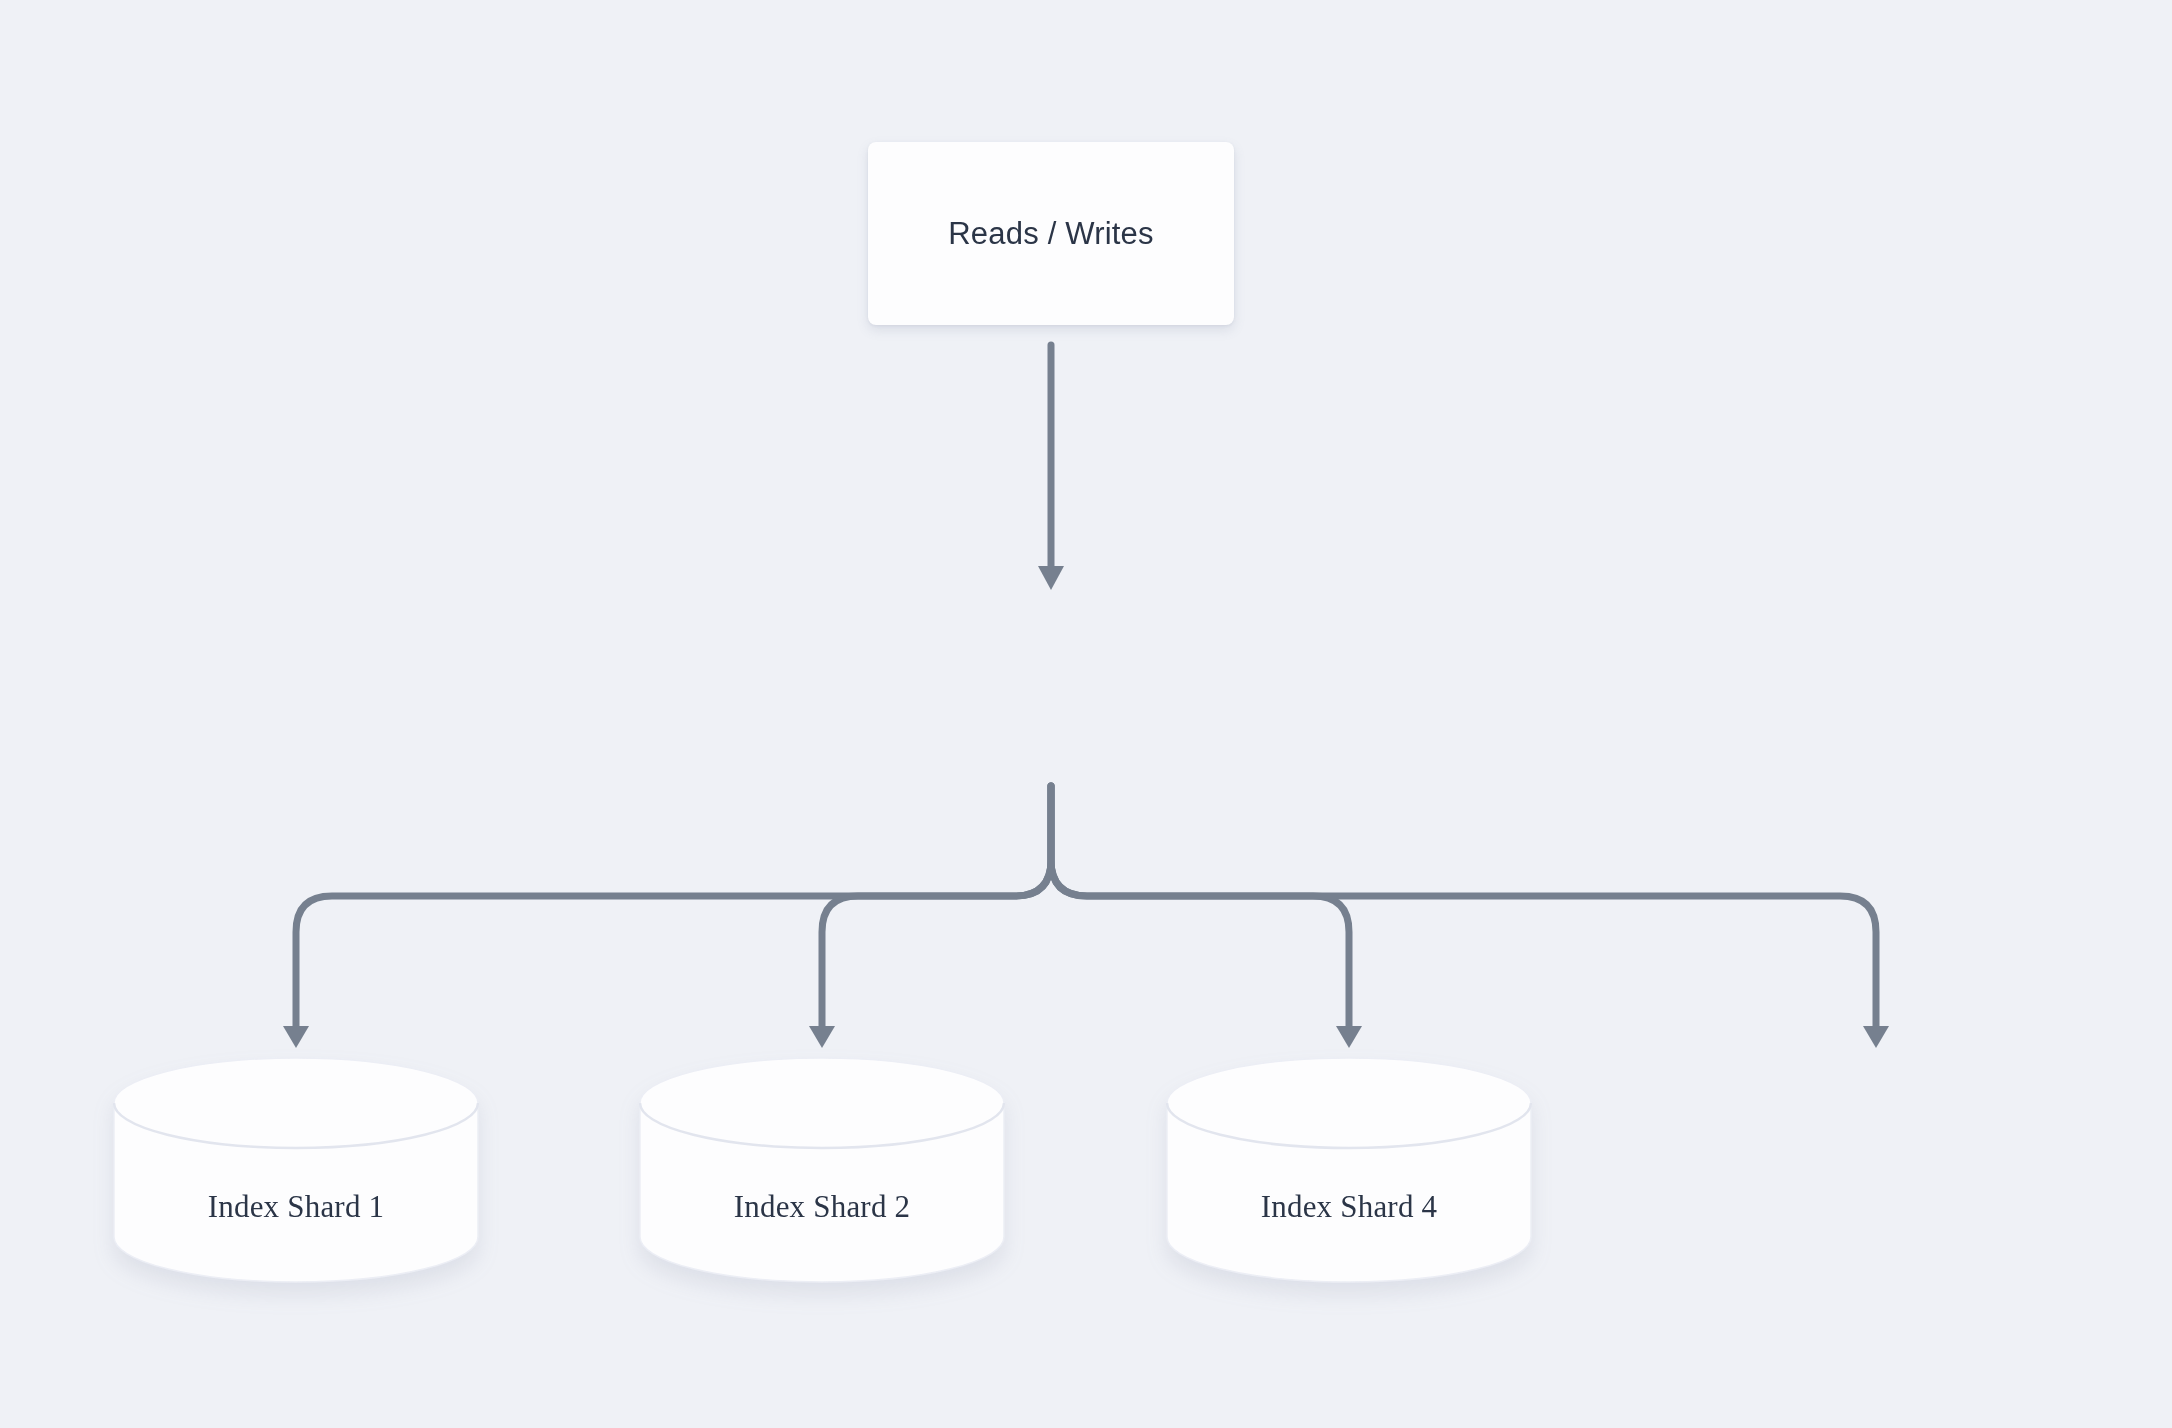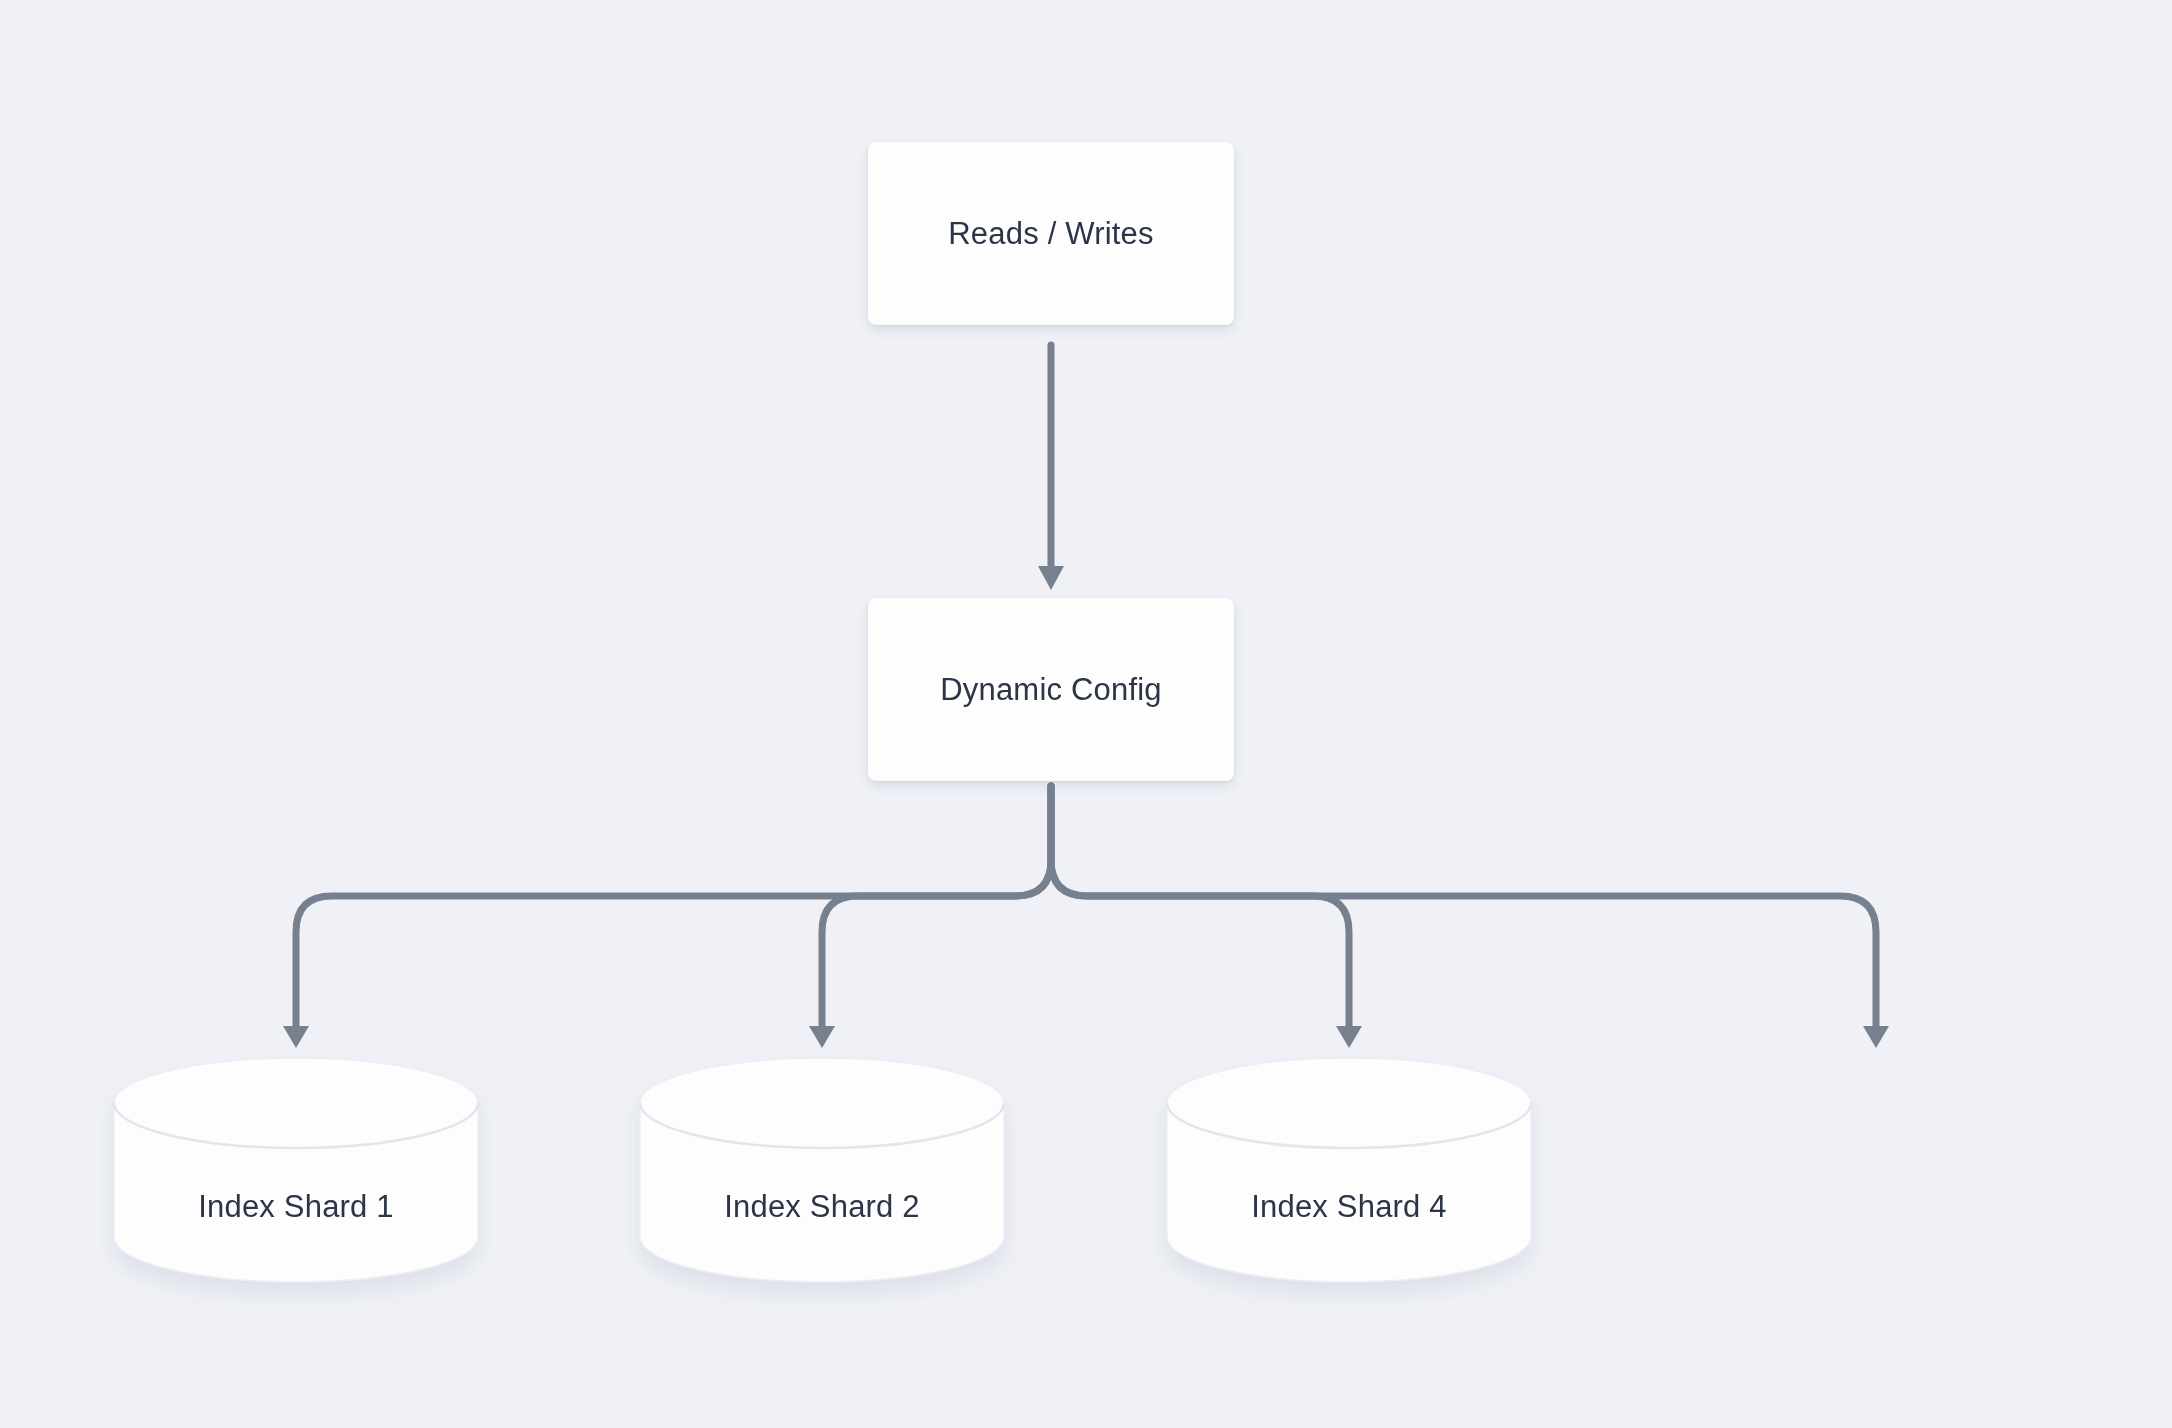--- a/index.html
+++ b/index.html
@@ -69,20 +69,21 @@
     fill:none;
     stroke:#e2e5ee;
     stroke-width:2.5;
   }
   .cyl-label{
     position:absolute;
     left:0;right:0;
     top:151px;
     transform:translateY(-50%);
     text-align:center;
+    font-family:Liberation Serif, serif;
   }
 </style>
 </head>
 <body>
 
 <div class="stage">
 
   <svg class="edge-layer" viewBox="0 0 2172 1428" aria-hidden="true">
 
     <g>
@@ -108,23 +109,20 @@
     <g>
       <path class="edge-line" d="M1051 786 L1051 860 Q1051 896 1087 896 L1840 896 Q1876 896 1876 932 L1876 1026"></path>
       <path class="edge-arrowhead" d="M1863 1026 L1889 1026 L1876 1048 Z"></path>
     </g>
   </svg>
 
   <div class="box" style="left:868px;top:142px;">
     <span class="node-label">Reads / Writes</span>
   </div>
 
-  <div class="box" style="left:868px;top:598px;">
-    <span class="node-label">Dynamic Config</span>
-  </div>
 
   <div class="cylinder" style="left:112px;top:1056px;">
     <svg viewBox="0 0 368 228">
       <path class="cyl-body" d="M2 47 A182 45 0 0 1 366 47 L366 181 A182 45 0 0 1 2 181 Z"></path>
       <path class="cyl-crease" d="M2 47 A182 45 0 0 0 366 47"></path>
     </svg>
     <div class="cyl-label node-label">Index Shard 1</div>
   </div>
 
   <div class="cylinder" style="left:638px;top:1056px;">

